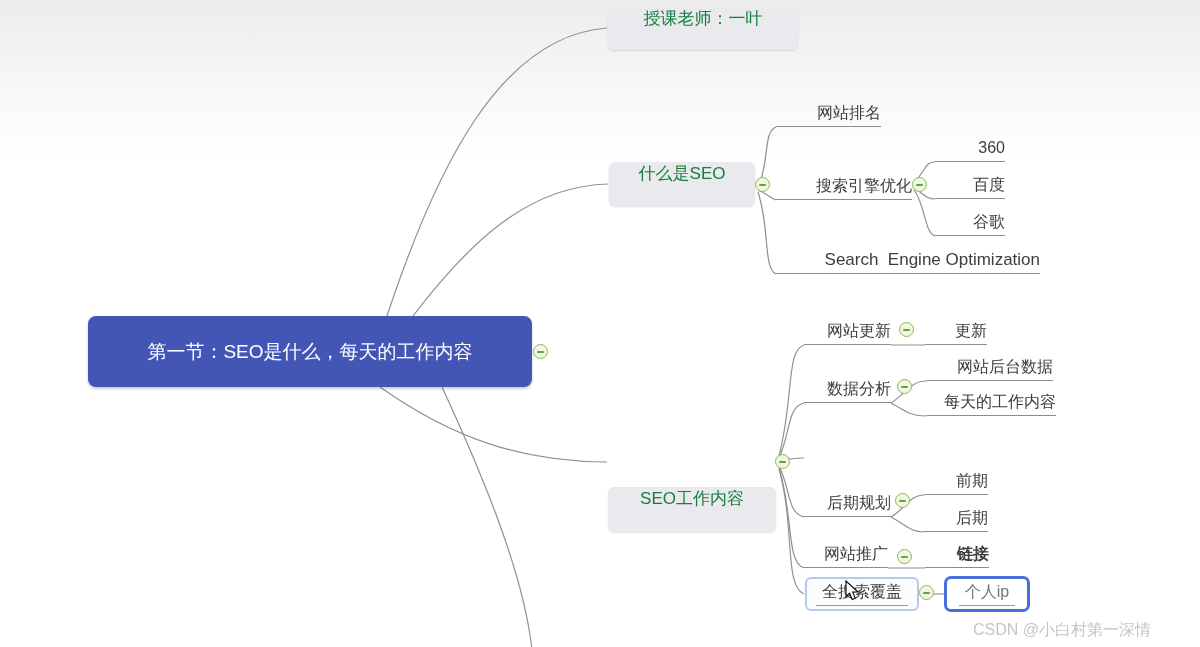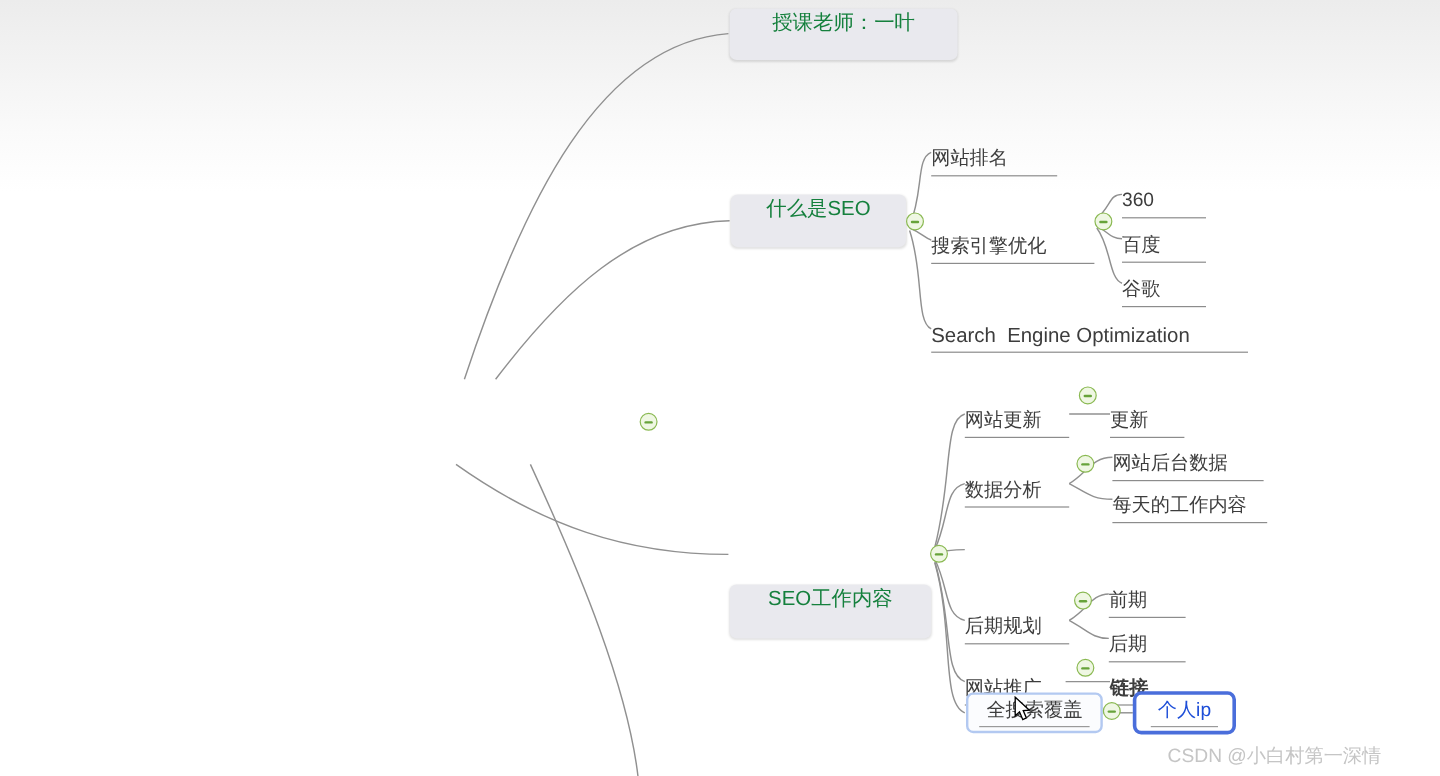--- a/index.html
+++ b/index.html
@@ -7,23 +7,22 @@
   .stage{
     position:relative;width:1200px;height:647px;overflow:hidden;
     background:linear-gradient(to bottom,#ececec 0px,#fafafa 110px,#ffffff 160px);
   }
   svg.wires{position:absolute;left:0;top:0;pointer-events:none;}
 
   
   .unode{
     position:absolute;box-sizing:border-box;height:26px;
     border-bottom:1px solid #8c8c8c;
-    font-size:16px;color:#3d3d3d;text-align:left;line-height:24px;
+    font-size:16px;color:#3d3d3d;text-align:right;line-height:24px;
     white-space:nowrap;
-    margin-top:20px;
   }
   .unode.en{font-size:17px;white-space:pre;}
 
   
   .gbox{
     position:absolute;box-sizing:border-box;background:#e9e9ee;border-radius:6px;
     display:flex;align-items:flex-start;justify-content:center;
     font-size:17px;color:#15803d;white-space:nowrap;
     box-shadow:0 1px 2px rgba(0,0,0,.12);
   }
@@ -39,21 +38,21 @@
     position:absolute;box-sizing:border-box;background:#fbfcfe;
     border:2px solid #b3c9f1;border-radius:6px;
     display:flex;align-items:center;justify-content:center;
     font-size:16px;color:#3d3d3d;white-space:nowrap;
   }
   
   .selbox{
     position:absolute;box-sizing:border-box;background:#ffffff;
     border:3px solid #4a6edb;border-radius:7px;
     display:flex;align-items:center;justify-content:center;
-    font-size:16px;color:#1d4ed8;white-space:nowrap;
+    font-size:16px;color:#737373;white-space:nowrap;
   }
   .hovbox .ul, .selbox .ul{
     border-bottom:1px solid #9a9a9a;padding:0 6px 2px 6px;
   }
 
   
   .minus{
     position:absolute;width:15px;height:15px;border-radius:50%;
     background:#eff7e3;border:1px solid #8ab952;box-sizing:border-box;
     display:flex;align-items:center;justify-content:center;
@@ -96,20 +95,23 @@
       <path d="M891,345 L925,345"></path>
       <path d="M891,403 C906,394 910,381 927,381"></path>
       <path d="M891,403 C906,411 910,416 927,416"></path>
       <path d="M891,517 C906,508 910,495 924,495"></path>
       <path d="M891,517 C906,525 910,532 924,532"></path>
       <path d="M888,568 L925,568"></path>
       <path d="M919,594 L944,594"></path>
     </g>
   </svg>
 
+  <div class="rootbox" style="left:88px;top:316px;width:444px;height:71px;">
+    <span>第一节：SEO是什么，每天的工作内容</span>
+  </div>
   <div class="minus" style="left:533px;top:344px;">
       <i class="bar"></i>
     </div>
 
   <div class="gbox" style="left:608px;top:7px;width:190px;height:43px;">
     <span>授课老师：一叶</span>
   </div>
 
   <div class="gbox" style="left:609px;top:162px;width:146px;height:44px;">
     <span>什么是SEO</span>

